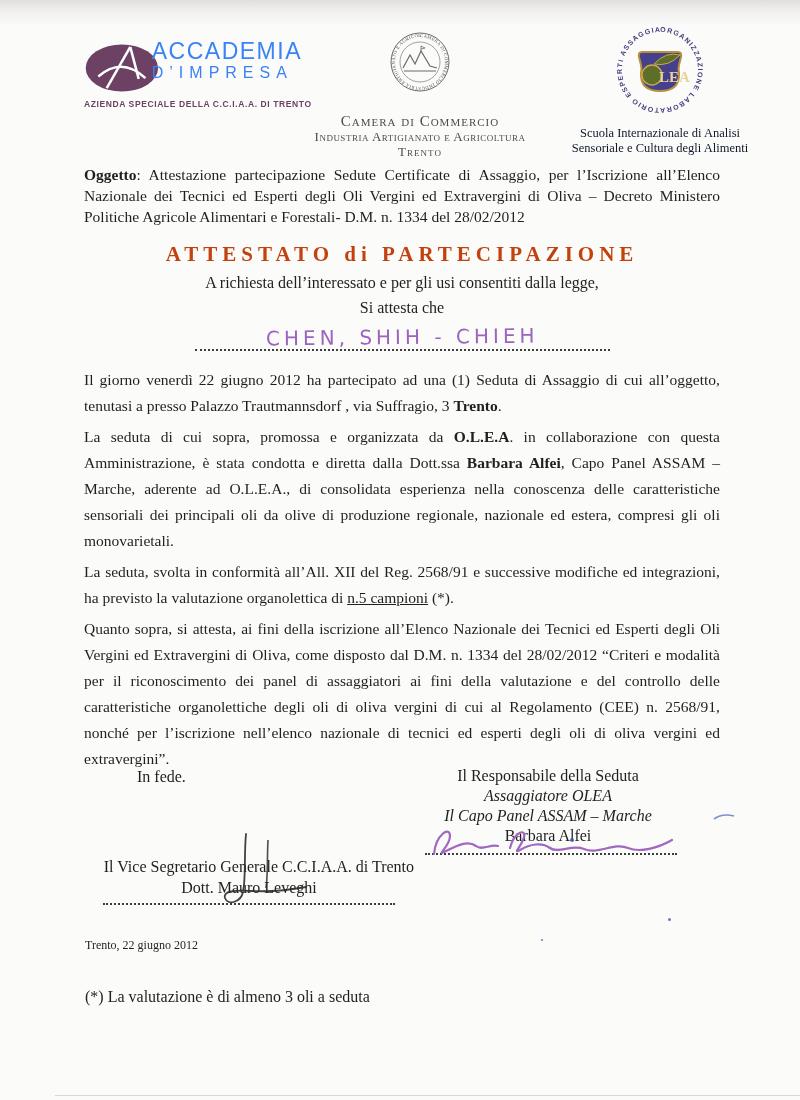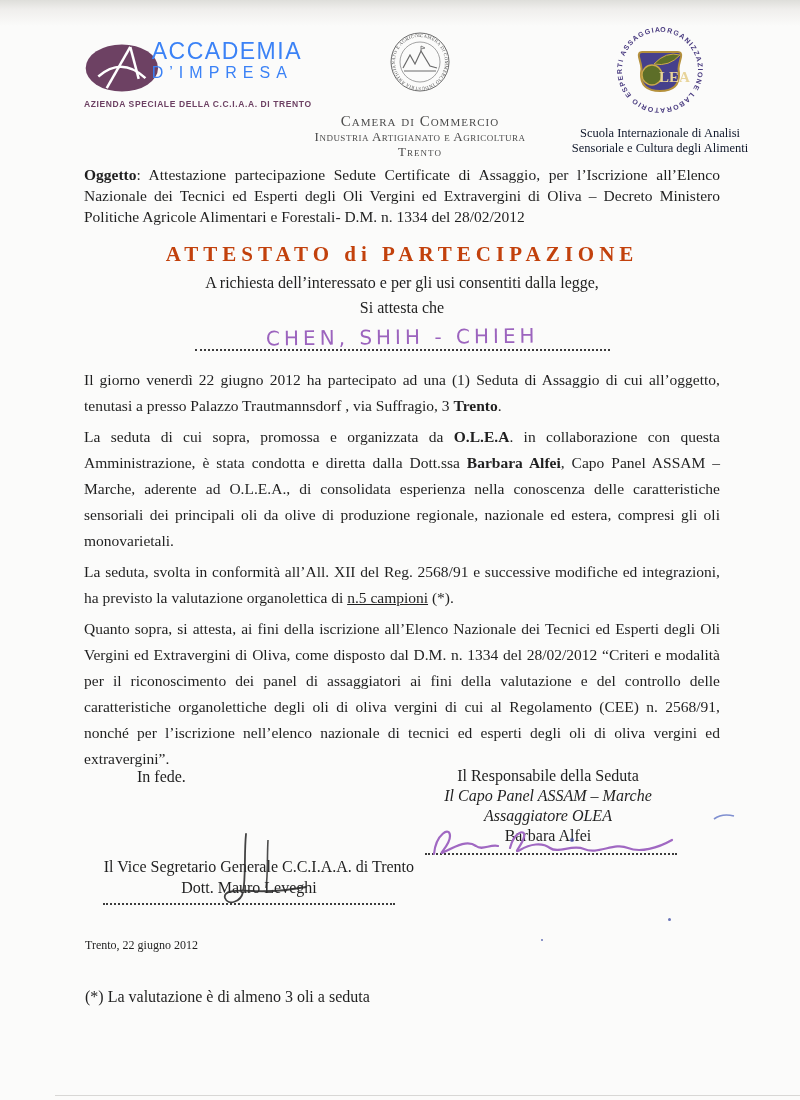--- a/index.html
+++ b/index.html
@@ -149,22 +149,22 @@
       <p><span>La seduta di cui sopra, promossa e organizzata da </span><b>O.L.E.A</b><span>. in collaborazione con questa Amministrazione, è stata  condotta e diretta dalla Dott.ssa </span><b>Barbara Alfei</b><span>, Capo Panel ASSAM – Marche, aderente ad O.L.E.A., di consolidata esperienza nella conoscenza delle caratteristiche sensoriali dei principali oli da olive di produzione regionale, nazionale ed estera, compresi gli oli monovarietali.</span></p>
       <p><span>La seduta, svolta in conformità all’All. XII del Reg. 2568/91 e successive modifiche ed integrazioni, ha previsto la valutazione organolettica di </span><span class="u">n.5 campioni</span><span> (*).</span></p>
       <p><span>Quanto sopra, si attesta, ai fini della iscrizione all’Elenco Nazionale dei Tecnici ed Esperti degli Oli Vergini ed Extravergini di Oliva, come disposto dal D.M. n. 1334 del 28/02/2012 “Criteri e modalità per il riconoscimento dei panel di assaggiatori ai fini della valutazione e del controllo delle caratteristiche organolettiche degli oli di oliva vergini di cui al Regolamento (CEE) n. 2568/91, nonché per l’iscrizione nell’elenco nazionale di tecnici ed esperti degli oli di oliva vergini ed extravergini”.</span></p>
     </div>
   </main>
 
   <div class="in-fede">In fede.</div>
 
   <div class="sig-right">
     <div>Il Responsabile della Seduta</div>
+    <div class="it">Assaggiatore OLEA</div>
     <div class="it">Il Capo Panel ASSAM – Marche</div>
-    <div class="it">Assaggiatore OLEA</div>
     <div>Barbara Alfei</div>
   </div>
   <div class="sig-right-line"></div>
   <svg class="sig-alfei" width="260" height="46" viewBox="0 0 260 46">
     <path d="M10 36 C12 16 26 8 26 18 C26 28 12 38 20 34 C34 27 44 22 52 28 C58 33 66 26 74 28 M86 30 C90 14 102 10 100 19 C98 28 88 36 96 32 C106 26 118 24 126 30 C134 36 148 26 160 31 C174 37 190 24 204 30 C216 35 234 30 248 22" stroke="#a068c2" stroke-width="2.2" fill="none" stroke-linecap="round"></path>
   </svg>
 
   <div class="vice">
     <div class="l1">Il Vice Segretario Generale C.C.I.A.A. di Trento</div>
     <div>Dott. Mauro Leveghi</div>

